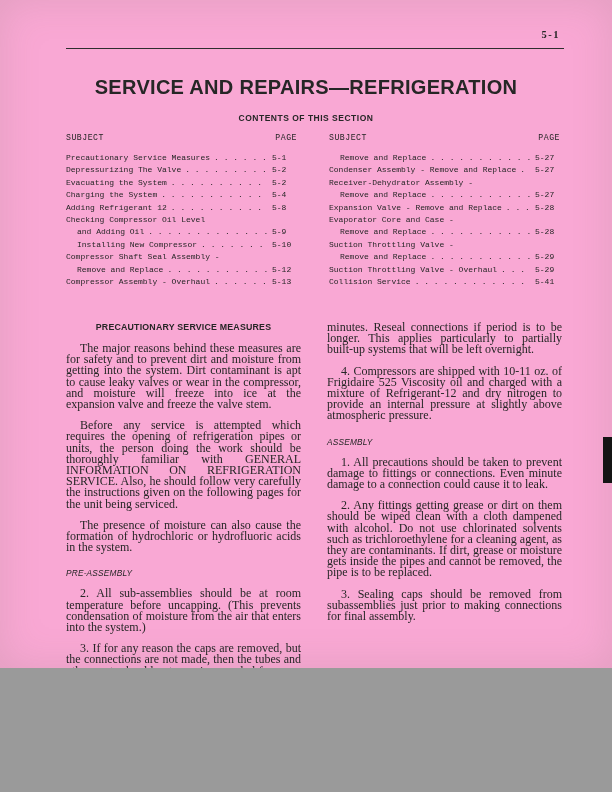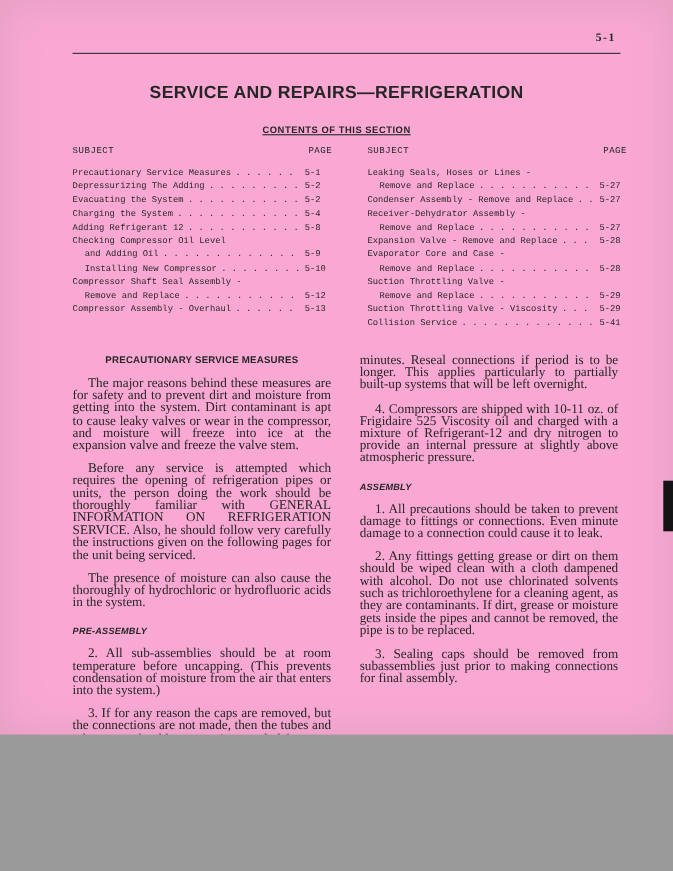--- a/index.html
+++ b/index.html
@@ -18,30 +18,30 @@
     font-size:10.5px; letter-spacing:1.5px; font-weight:bold;
   }
   .rule {
     position:absolute; top:48px; left:66px; right:48px;
     border-top:1.6px solid #2e2e2e; height:0;
   }
   .title {
     position:absolute; top:76px; left:0; width:100%;
     text-align:center;
     font-family:"Liberation Sans", sans-serif;
-    font-weight:bold; font-size:16px; letter-spacing:0.3px;
+    font-weight:bold; font-size:20px; letter-spacing:0.3px;
   }
   .contents-title {
     position:absolute; top:113px; left:0; width:100%;
     text-align:center;
     font-family:"Liberation Sans", sans-serif;
-    font-weight:bold; font-size:8.5px; letter-spacing:0.5px;text-decoration:underline;
+    font-weight:bold; font-size:8.5px; letter-spacing:0.5px;
   }
   .toc {
-    position:absolute; top:133px; left:66px; right:42px;
+    position:absolute; top:133px; left:66px; right:52px;
     display:flex; gap:32px;
     font-family:"Liberation Mono", monospace;
     font-size:8px;
   }
   .toc-col { flex:1; min-width:0; }
   .toc-head {
     display:flex; justify-content:space-between;
     font-size:8.2px; margin-bottom:10px; letter-spacing:0.5px;
   }
   .toc-row { display:flex; line-height:12.4px; white-space:nowrap; }
@@ -54,21 +54,21 @@
     display:flex; gap:26px;
   }
   .col { flex:1; min-width:0; }
   .sec-head {
     font-family:"Liberation Sans", sans-serif;
     font-weight:bold; font-size:8.8px; letter-spacing:0.2px;
     text-align:center; margin:0 0 11px 0;
   }
   .sub-head {
     font-family:"Liberation Sans", sans-serif;
-    font-weight:bold; font-style:italic; font-size:8.3px;
+    font-weight:normal; font-style:italic; font-size:8.3px;
     margin:15px 0 10px 0; letter-spacing:0.2px;
   }
   .body-p {
     font-size:12px; line-height:11.2px;
     text-align:justify; text-indent:14px;
     margin:0 0 10px 0;
   }
   .body-p.no-indent { text-indent:0; }
   .side-tab {
     position:absolute; right:0; top:437px;
@@ -91,21 +91,21 @@
       <div class="toc-head">
         <span>SUBJECT</span>
         <span>PAGE</span>
       </div>
       <div class="toc-row">
         <span class="t">Precautionary Service Measures</span>
         <span class="leader">. . . . . . . . . . . . . . . . . . . . . . . . . . . . . .</span>
         <span class="p">5-1</span>
       </div>
       <div class="toc-row">
-        <span class="t">Depressurizing The Adding</span>
+        <span class="t">Depressurizing The Valve</span>
         <span class="leader">. . . . . . . . . . . . . . . . . . . . . . . . . . . . . .</span>
         <span class="p">5-2</span>
       </div>
       <div class="toc-row">
         <span class="t">Evacuating the System</span>
         <span class="leader">. . . . . . . . . . . . . . . . . . . . . . . . . . . . . .</span>
         <span class="p">5-2</span>
       </div>
       <div class="toc-row">
         <span class="t">Charging the System</span>
@@ -143,23 +143,20 @@
         <span class="leader">. . . . . . . . . . . . . . . . . . . . . . . . . . . . . .</span>
         <span class="p">5-13</span>
       </div>
     </div>
 
     <div class="toc-col">
       <div class="toc-head">
         <span>SUBJECT</span>
         <span>PAGE</span>
       </div>
-      <div class="toc-row">
-        <span class="t">Leaking Seals, Hoses or Lines -</span>
-      </div>
       <div class="toc-row ind">
         <span class="t">Remove and Replace</span>
         <span class="leader">. . . . . . . . . . . . . . . . . . . . . . . . . . . . . .</span>
         <span class="p">5-27</span>
       </div>
       <div class="toc-row">
         <span class="t">Condenser Assembly - Remove and Replace</span>
         <span class="leader">. . . . . . . . . . . . . . . . . . . . . . . . . . . . . .</span>
         <span class="p">5-27</span>
       </div>
@@ -186,40 +183,40 @@
       </div>
       <div class="toc-row">
         <span class="t">Suction Throttling Valve -</span>
       </div>
       <div class="toc-row ind">
         <span class="t">Remove and Replace</span>
         <span class="leader">. . . . . . . . . . . . . . . . . . . . . . . . . . . . . .</span>
         <span class="p">5-29</span>
       </div>
       <div class="toc-row">
-        <span class="t">Suction Throttling Valve - Viscosity</span>
+        <span class="t">Suction Throttling Valve - Overhaul</span>
         <span class="leader">. . . . . . . . . . . . . . . . . . . . . . . . . . . . . .</span>
         <span class="p">5-29</span>
       </div>
       <div class="toc-row">
         <span class="t">Collision Service</span>
         <span class="leader">. . . . . . . . . . . . . . . . . . . . . . . . . . . . . .</span>
         <span class="p">5-41</span>
       </div>
     </div>
 
   </div>
 
   <div class="body-cols">
 
     <div class="col">
       <div class="sec-head">PRECAUTIONARY SERVICE MEASURES</div>
       <p class="body-p">The major reasons behind these measures are for safety and to prevent dirt and moisture from getting into the system. Dirt contaminant is apt to cause leaky valves or wear in the compressor, and moisture will freeze into ice at the expansion valve and freeze the valve stem.</p>
       <p class="body-p">Before any service is attempted which requires the opening of refrigeration pipes or units, the person doing the work should be thoroughly familiar with GENERAL INFORMATION ON REFRIGERATION SERVICE. Also, he should follow very carefully the instructions given on the following pages for the unit being serviced.</p>
-      <p class="body-p">The presence of moisture can also cause the thoroughly of hydrochloric or hydrofluoric acids in the system.</p>
+      <p class="body-p">The presence of moisture can also cause the formation of hydrochloric or hydrofluoric acids in the system.</p>
       <div class="sub-head">PRE-ASSEMBLY</div>
       <p class="body-p">2. All sub-assemblies should be at room temperature before uncapping. (This prevents condensation of moisture from the air that enters into the system.)</p>
       <p class="body-p">3. If for any reason the caps are removed, but the connections are not made, then the tubes and other parts should not remain unsealed for more than 15</p>
     </div>
 
     <div class="col">
       <p class="body-p no-indent">minutes. Reseal connections if period is to be longer. This applies particularly to partially built-up systems that will be left overnight.</p>
       <p class="body-p">4. Compressors are shipped with 10-11 oz. of Frigidaire 525 Viscosity oil and charged with a mixture of Refrigerant-12 and dry nitrogen to provide an internal pressure at slightly above atmospheric pressure.</p>
       <div class="sub-head">ASSEMBLY</div>
       <p class="body-p">1. All precautions should be taken to prevent damage to fittings or connections. Even minute damage to a connection could cause it to leak.</p>

